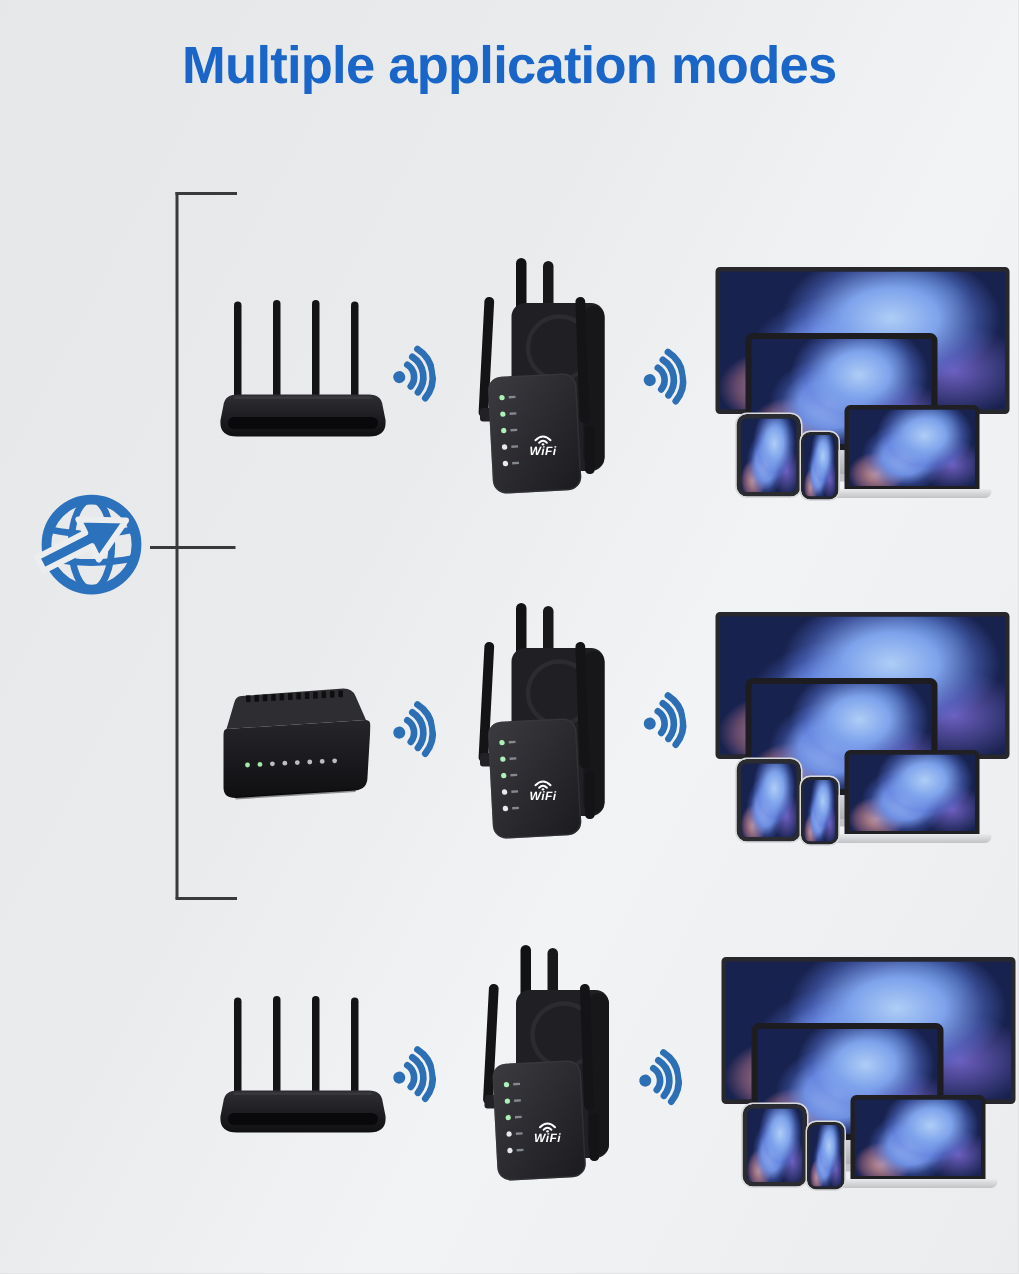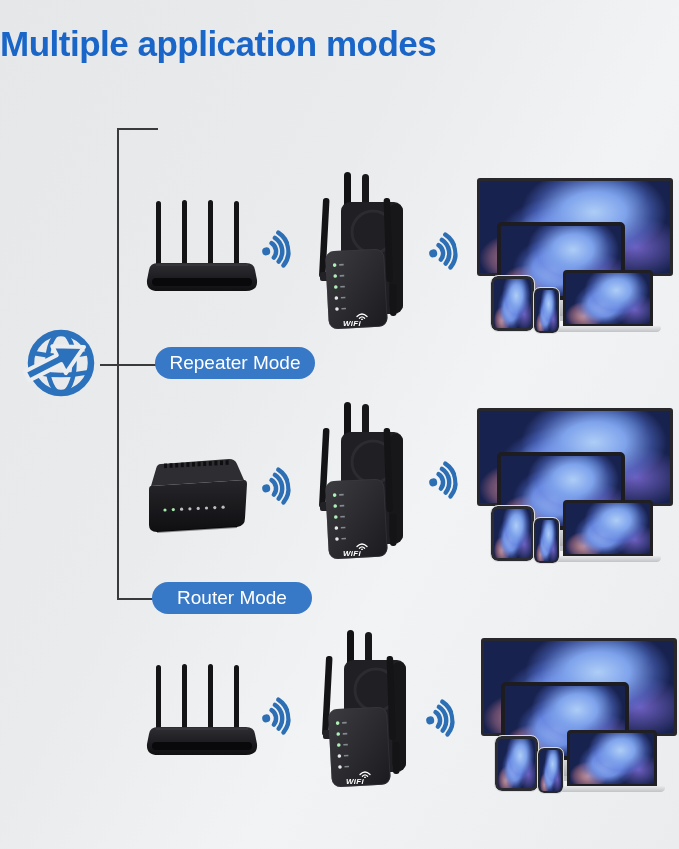--- a/index.html
+++ b/index.html
@@ -1,21 +1,21 @@
 <!DOCTYPE html>
 <html><head>
 <meta charset="utf-8">
 <style>
   html,body{margin:0;padding:0;}
   body{font-family:"Liberation Sans","DejaVu Sans",sans-serif;background:#dfe0e2;}
   .stage{position:relative;width:679px;height:849px;overflow:hidden;
     background:linear-gradient(118deg,#e6e7e9 0%,#eaebed 38%,#f2f3f4 62%,#ebecee 100%);}
   .abs{position:absolute;}
 
-  .title{position:absolute;top:24px;left:0;right:0;
+  .title{position:absolute;top:24px;left:0;right:0;text-align:center;
     font-size:35px;font-weight:700;color:#1A66C8;letter-spacing:-0.5px;}
 
   .line{position:absolute;background:#3a3a3d;}
   .pill{position:absolute;width:160px;height:32px;border-radius:16px;background:#3879C7;
     color:#ffffff;font-size:19px;font-weight:500;display:flex;align-items:center;justify-content:center;}
 
   .wifi{width:36px;height:50px;transform:rotate(-9deg);}
   .wifi svg{width:100%;height:100%;}
 
   
@@ -35,21 +35,21 @@
   .monitor-neck{left:74px;top:122px;width:22px;height:17px;background:linear-gradient(180deg,#d2d4d7,#abadb0);z-index:2;}
   .monitor-base{left:60px;top:138px;width:50px;height:5px;background:#c2c4c7;border-radius:2px;z-index:2;}
   .laptop{left:86px;top:92px;width:90px;height:57px;border:3px solid #202024;border-radius:4px 4px 0 0;z-index:3;}
   .laptop-base{left:77px;top:148px;width:107px;height:6px;background:linear-gradient(180deg,#e9eaeb,#c1c3c6);border-radius:2px 2px 5px 5px;z-index:4;}
   .tablet{left:14px;top:98px;width:43px;height:55px;border:3px solid #2a2c31;outline:1px solid #d8dadd;border-radius:7px;z-index:5;}
   .phone{left:57px;top:110px;width:25px;height:45px;border:2px solid #25272b;outline:1px solid #d8dadd;border-radius:6px;z-index:6;}
 
   
   .rep{width:95px;height:160px;}
   .rep svg.body{width:100%;height:100%;}
-  .rep-logo{position:absolute;left:28px;top:140px;width:38px;color:#fff;z-index:3;}
+  .rep-logo{position:absolute;left:28px;top:117px;width:38px;text-align:center;color:#fff;z-index:3;}
   .rep-logo .arcs{display:block;margin:0 auto;}
   .rep-brand{font-size:8px;font-weight:700;font-style:italic;line-height:1.1;letter-spacing:0.3px;}
 </style>
 </head>
 <body>
 
 <svg width="0" height="0" style="position:absolute" aria-hidden="true">
   <defs>
     <linearGradient id="gRouter" x1="0" y1="0" x2="0" y2="1">
       <stop offset="0" stop-color="#2e2e33"></stop>
@@ -165,22 +165,20 @@
 
   <div class="line" style="left:117px;top:128px;width:1.5px;height:471px;"></div>
   <div class="line" style="left:117px;top:128px;width:41px;height:1.5px;"></div>
   <div class="line" style="left:100px;top:364px;width:57px;height:1.5px;"></div>
   <div class="line" style="left:117px;top:598px;width:41px;height:1.5px;"></div>
 
   <svg class="abs" style="left:20px;top:314px;width:84px;height:88px;">
       <use href="#sym-globe"></use>
     </svg>
 
-  <div class="pill" style="left:155px;top:347px;">Repeater Mode</div>
-  <div class="pill" style="left:152px;top:582px;">Router Mode</div>
 
   <div>
     <svg class="abs" style="left:146px;top:198px;width:112px;height:100px;">
         <use href="#sym-router"></use>
       </svg>
     <div class="abs wifi" style="left:257px;top:225px;"><svg viewBox="0 0 34 56">
           <use href="#sym-wifi"></use>
         </svg></div>
     <div class="abs rep" style="left:315px;top:172px;">
       <svg class="body" viewBox="0 0 95 160">

